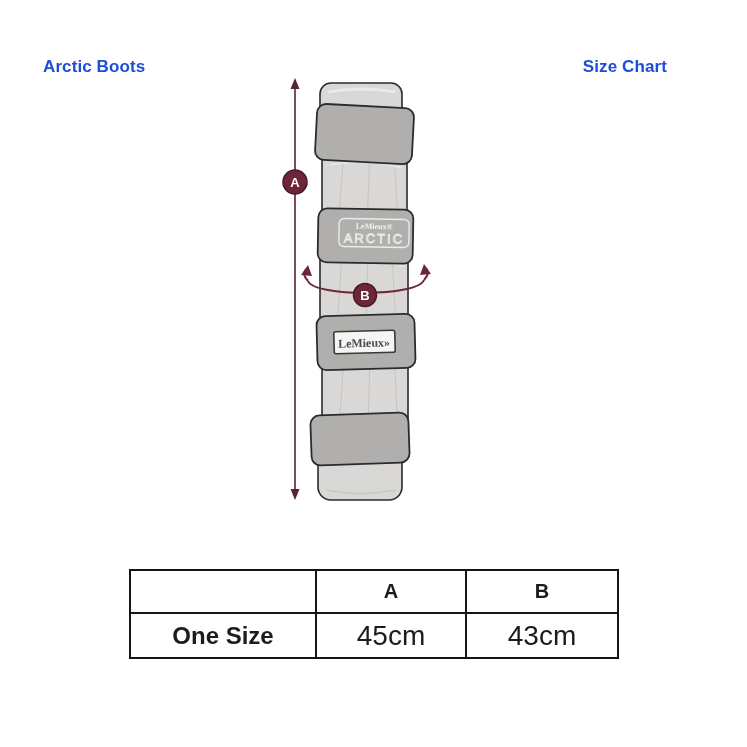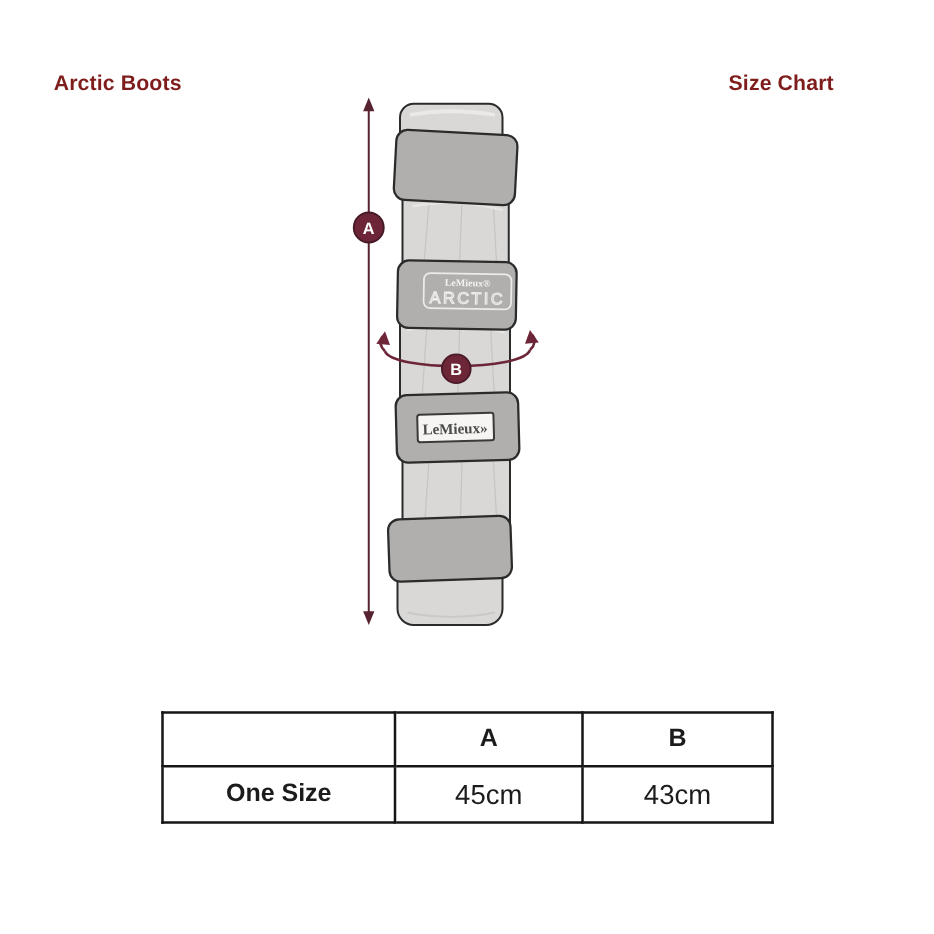--- a/index.html
+++ b/index.html
@@ -10,21 +10,21 @@
     overflow: hidden;
     position: relative;
   }
   .canvas { position: relative; width: 747px; height: 747px; background: #fff; }
 
   .title {
     position: absolute;
     top: 57px;
     font-size: 17px;
     font-weight: bold;
-    color: #7f1d1d;
+    color: #1d4ed8;
     letter-spacing: 0.1px;
   }
   .title-left  { left: 43px; }
   .title-right { right: 80px; }
 
   .illustration { position: absolute; left: 0; top: 0; }
 
   .size-table {
     position: absolute;
     left: 129px;
@@ -37,22 +37,22 @@
   .size-table td {
     border: 2px solid #151515;
     text-align: center;
     vertical-align: middle;
     background: #fff;
   }
   .size-table .col-size { width: 186px; }
   .size-table .col-a    { width: 150px; }
   .size-table .col-b    { width: 152px; }
   .size-table tr.hdr td { height: 43px; font-size: 20px; font-weight: bold; }
-  .size-table tr.data td{ height: 45px; font-size: 22px; }
-  .size-table tr.data td.size-label { font-weight: bold; font-size: 20px; margin-left: 36px; }
+  .size-table tr.data td{ height: 45px; font-size: 28px; }
+  .size-table tr.data td.size-label { font-weight: bold; font-size: 24px; margin-left: 36px; }
 
   svg text { font-family: "Liberation Sans", sans-serif; }
   svg text.serifed { font-family: "Liberation Serif", serif; }
 </style>
 </head>
 <body>
 
 <div class="canvas">
 
   <div class="title title-left">Arctic Boots</div>

